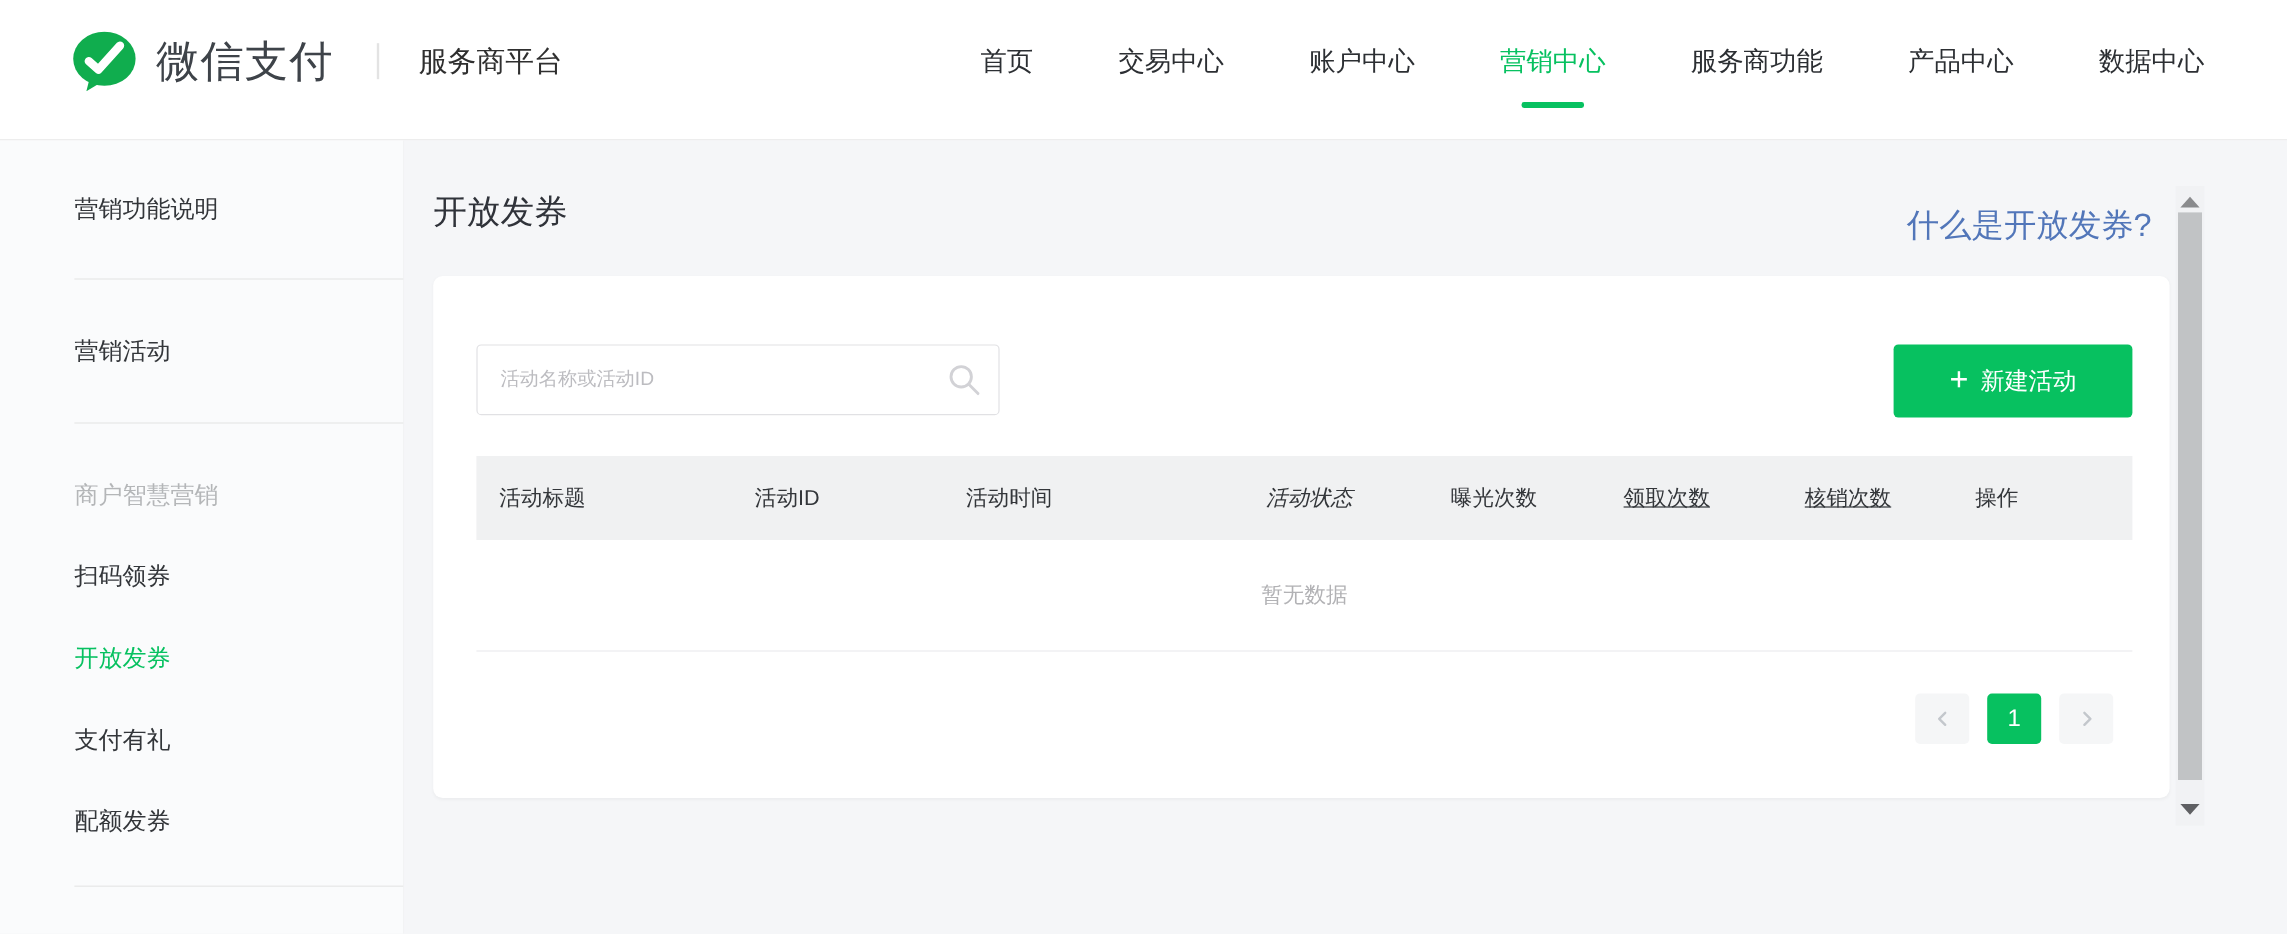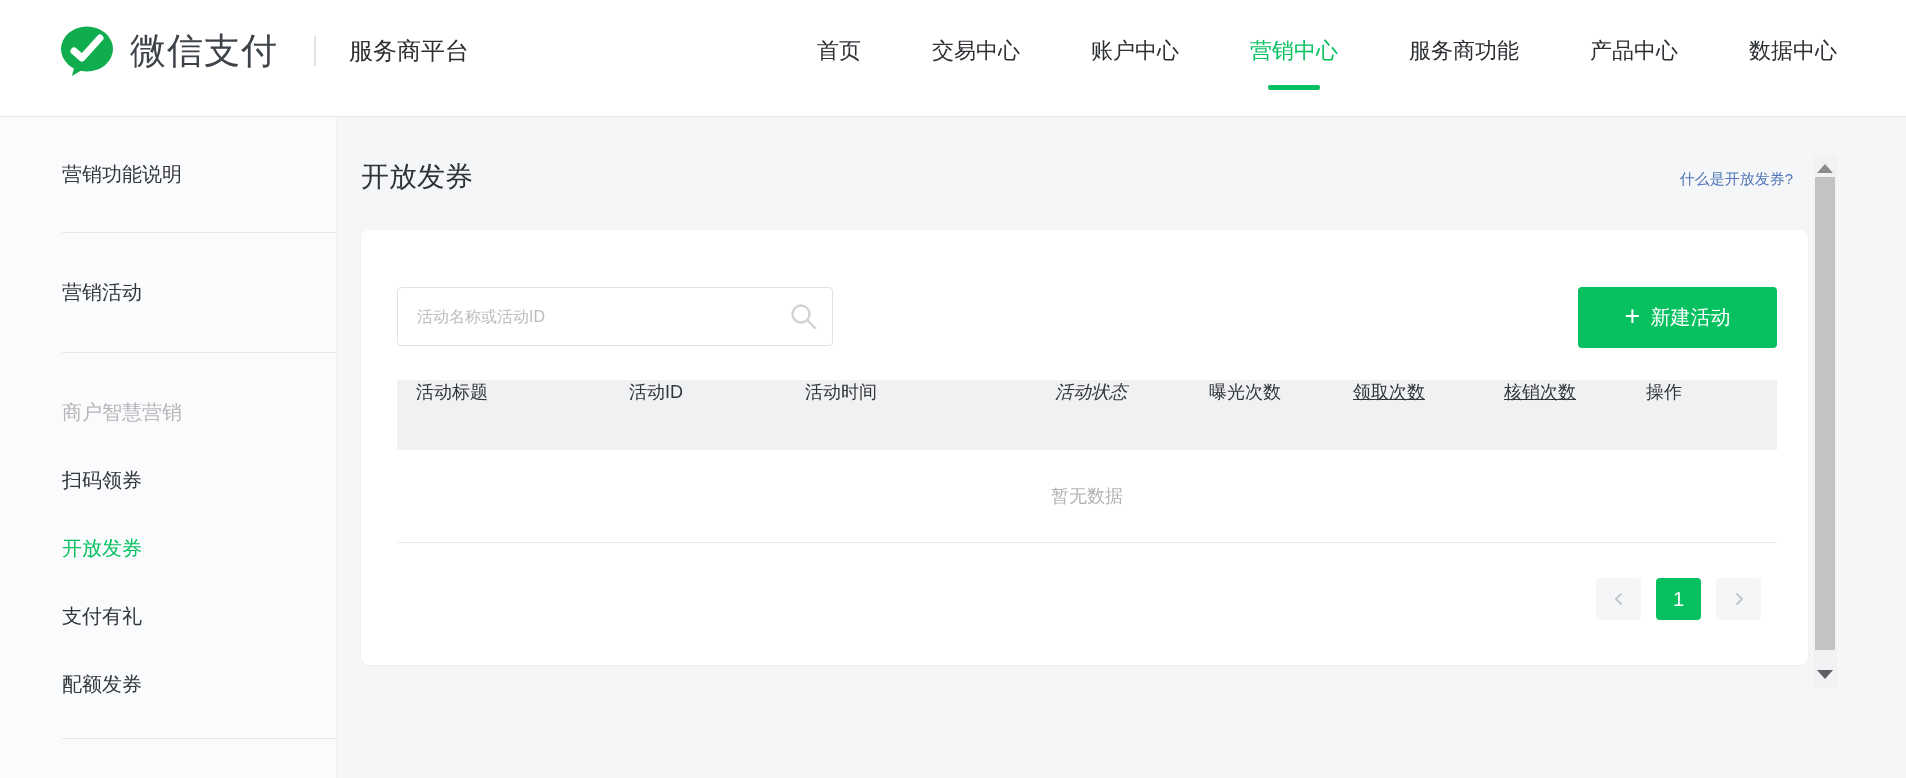--- a/index.html
+++ b/index.html
@@ -29,39 +29,39 @@
   .sgroup-2 { height:120px; display:flex; align-items:center; }
   .sgroup-3 { padding:25px 0 20px 0; }
   .side-item { height:68px; display:flex; align-items:center; cursor:pointer; }
   .side-item.single { height:auto; cursor:pointer; }
   .side-section { height:68px; display:flex; align-items:center; color:#b4b6b8; cursor:default; }
   .side-item.active { color:#07c160; }
 
   
   .main { position:absolute; left:337px; top:117px; width:1569px; height:661px; background:#f5f6f8; }
   .page-title { position:absolute; left:24px; top:41px; font-size:28px; color:#30333a; }
-  .help-link { position:absolute; top:53px; right:113px; font-size:15px; color:#5276b9; cursor:pointer; }
+  .help-link { position:absolute; top:53px; right:113px; font-size:27px; color:#5276b9; cursor:pointer; }
 
   .card { position:absolute; left:24px; top:113px; width:1447px; height:435px;
     background:#fff; border-radius:8px; box-shadow:0 1px 3px rgba(0,0,0,0.04); }
   .toolbar { display:flex; justify-content:space-between; align-items:flex-start;
     padding:57px 31px 0 36px; }
   .search-wrap { position:relative; width:436px; height:59px; }
   .search-input { width:100%; height:100%; border:1px solid #e1e1e4; border-radius:4px;
     padding:0 56px 0 19px; font-size:16px; color:#333; outline:none; background:#fff;
     font-family:"Liberation Sans", sans-serif; }
   .search-input::placeholder { color:#bcbcc0; }
   .search-icon { position:absolute; right:16px; top:16px; width:27px; height:27px; cursor:pointer; }
   .create-btn { width:199px; height:61px; background:#07c160; border:none; border-radius:4px;
     color:#fff; font-size:20px; display:flex; align-items:center; justify-content:center;
     gap:10px; cursor:pointer; font-family:"Liberation Sans", sans-serif; }
   .create-btn .plus { font-size:27px; font-weight:300; line-height:1; margin-top:-3px; }
 
   .table { margin:30px 31px 0 36px; }
-  .thead { height:70px; background:#f0f1f2; display:flex; 
+  .thead { height:70px; background:#f0f1f2; display:flex; align-items:center;
     padding-left:19px; font-size:18px; color:#33363a;margin-top:32px; }
   .th { flex:none; }
   .th-1{width:213px;} .th-2{width:176px;} .th-3{width:250px;} .th-4{width:154px;font-style:italic;}
   .th-5{width:144px;} .th-6{width:151px;text-decoration:underline;} .th-7{width:142px;text-decoration:underline;} .th-8{flex:1;}
   .empty-row { height:93px; display:flex; align-items:center; justify-content:center;
     color:#b2b2b5; font-size:18px; border-bottom:1px solid #ececee; }
 
   .pagination { display:flex; justify-content:flex-end; gap:15px; margin:35px 47px 0 0; }
   .page-btn { width:45px; height:42px; border-radius:4px; background:#f5f6f7;
     display:flex; align-items:center; justify-content:center; cursor:pointer; }

